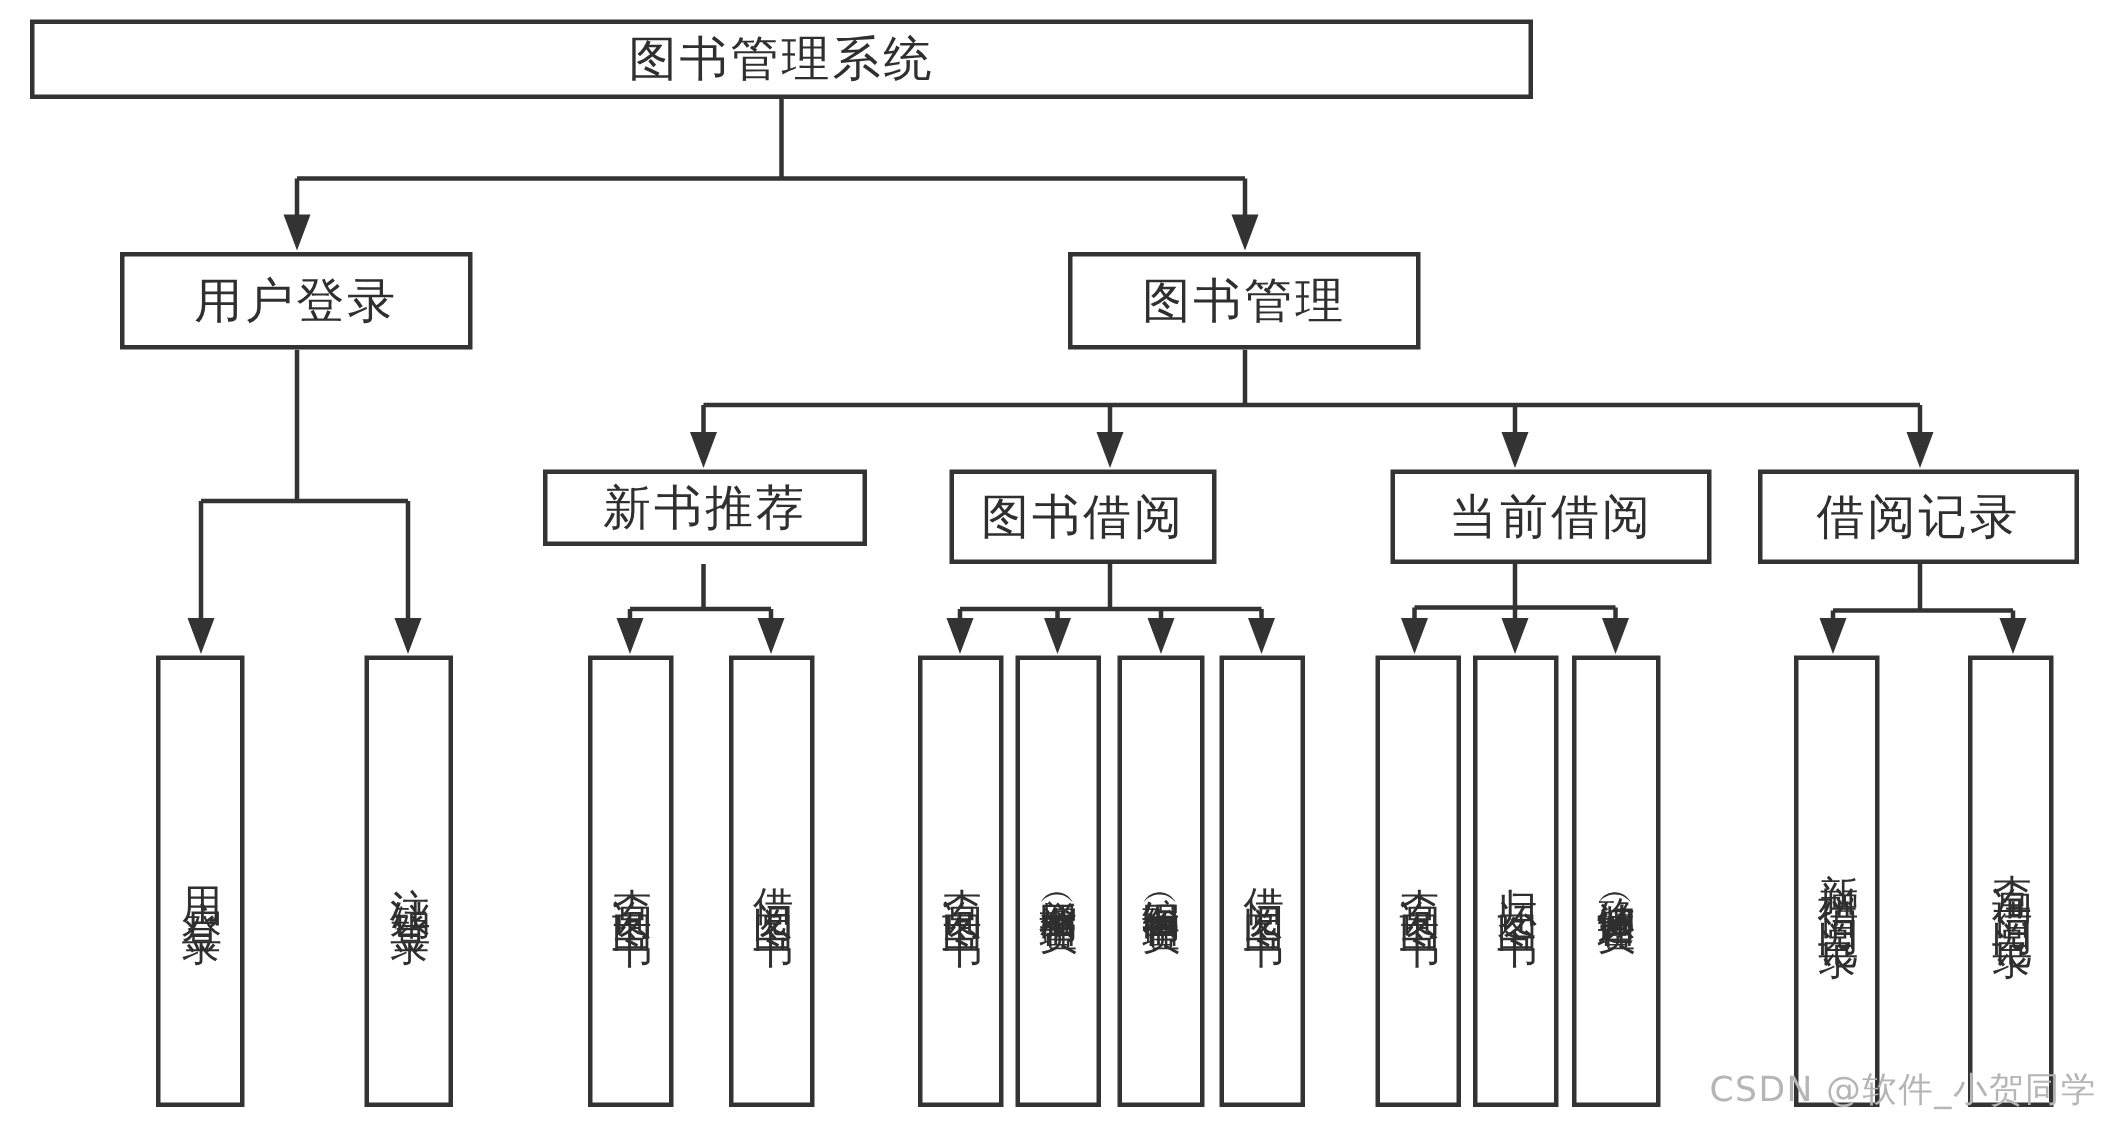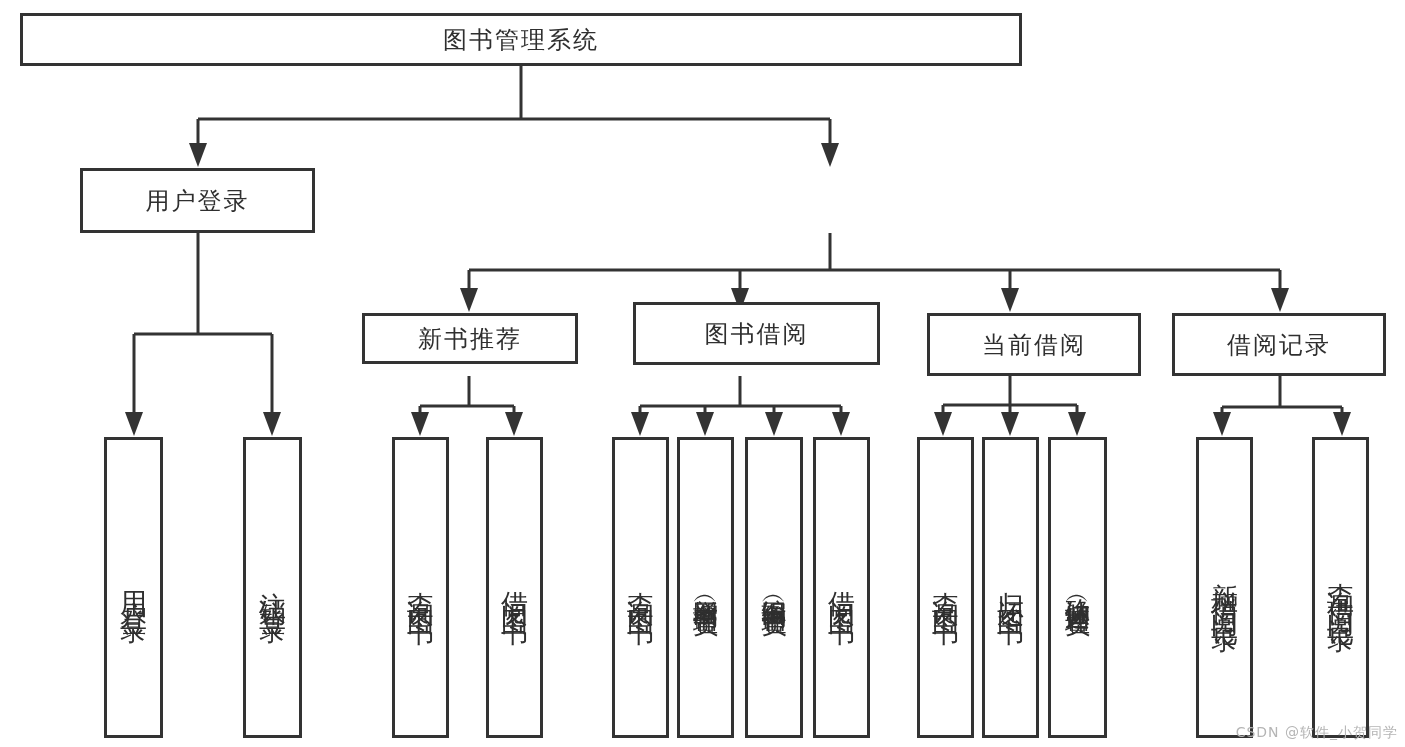--- a/index.html
+++ b/index.html
@@ -26,41 +26,41 @@
     box-sizing: border-box;
     border: 3px solid #333333;
     background: #ffffff;
     color: #2f2f2f;
     display: flex;
     align-items: center;
     justify-content: center;
     z-index: 2;
   }
   .h-label {
-    font-size: 24px;
+    font-size: 32px;
     letter-spacing: 2px;
     white-space: nowrap;
     text-align: right;
   }
   .v-label {
     writing-mode: vertical-rl;
     text-orientation: mixed;
     font-size: 27px;
     letter-spacing: 9px;
     white-space: nowrap;
   }
   .v-label.long {
     font-size: 25px;
     letter-spacing: 2px;
   }
   .watermark {
     position: absolute;
     right: 7px;
     bottom: 5px;
-    font-size: 14px;
+    font-size: 23px;
     color: #b5b5b5;
     letter-spacing: 1px;
     z-index: 5;
     white-space: nowrap;
   }
 </style>
 </head>
 <body>
 
 <div class="canvas">
@@ -129,25 +129,28 @@
     </g>
   </svg>
 
   <div class="box" style="left:20px; top:13px; width:1002px; height:53px;">
     <span class="h-label">图书管理系统</span>
   </div>
 
   <div class="box" style="left:80px; top:168px; width:235px; height:65px;">
     <span class="h-label">用户登录</span>
   </div>
+  <div class="box" style="left:712px; top:168px; width:235px; height:65px;">
+    <span class="h-label">图书管理</span>
+  </div>
 
   <div class="box" style="left:362px; top:313px; width:216px; height:51px;">
     <span class="h-label">新书推荐</span>
   </div>
-  <div class="box" style="left:633px; top:302px; width:247px; height:63px;">
+  <div class="box" style="left:633px; top:313px; width:178px; height:63px;">
     <span class="h-label">图书借阅</span>
   </div>
   <div class="box" style="left:903px; top:313px; width:214px; height:63px;margin-left:24px;">
     <span class="h-label">当前借阅</span>
   </div>
   <div class="box" style="left:1172px; top:313px; width:214px; height:63px;">
     <span class="h-label">借阅记录</span>
   </div>
 
   <div class="box" style="left:104px; top:437px; width:59px; height:301px;">

